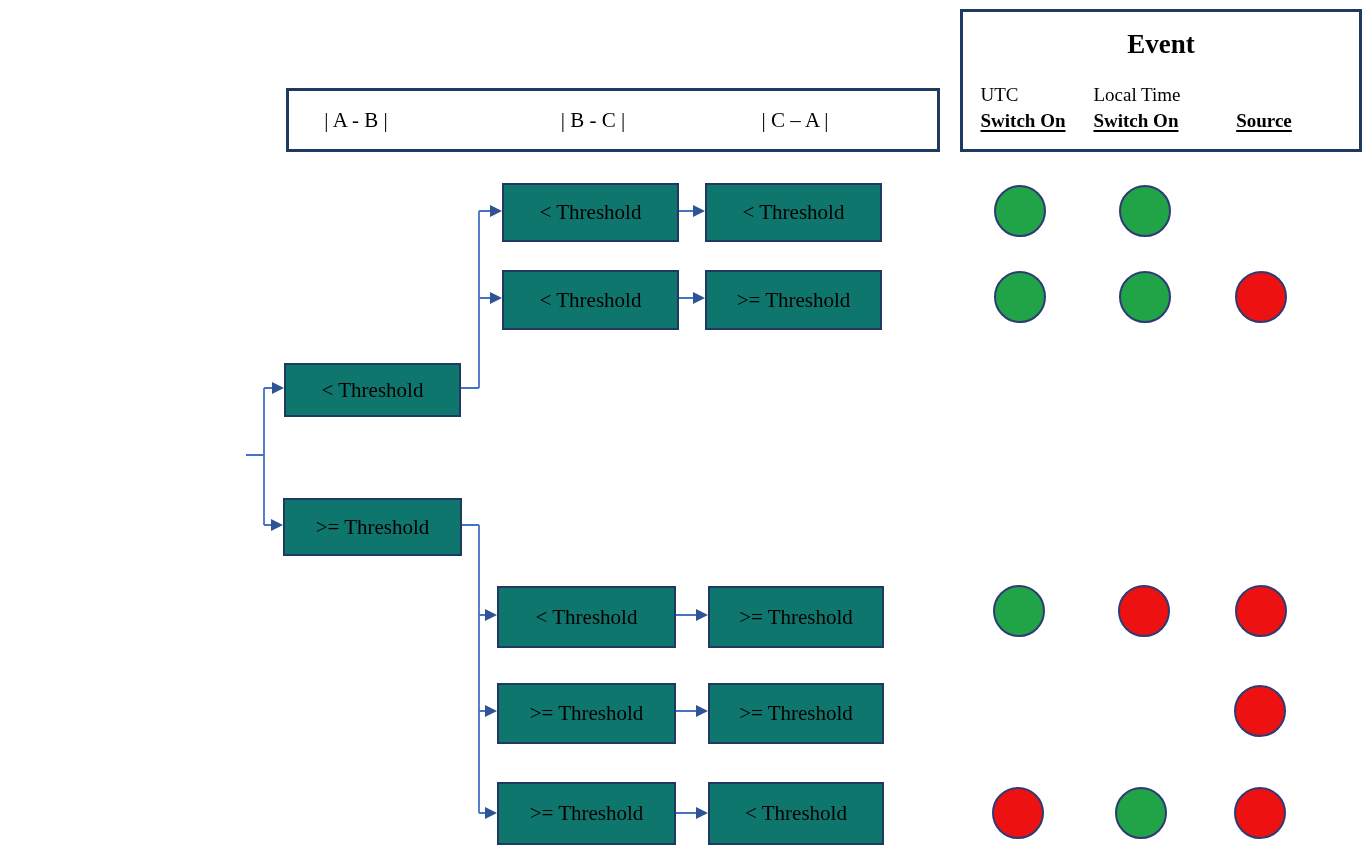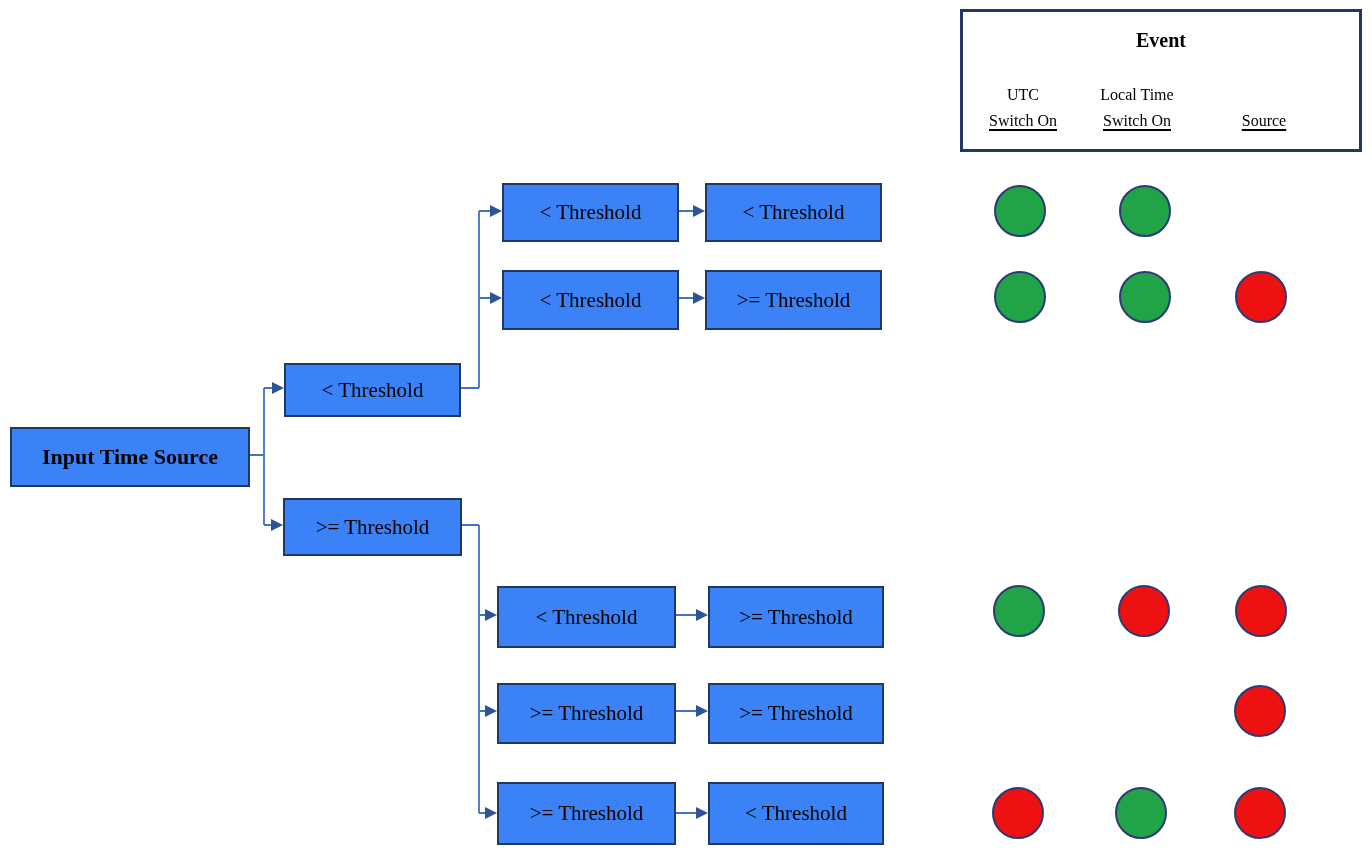--- a/index.html
+++ b/index.html
@@ -33,44 +33,45 @@
     position: absolute;
     left: 960px; top: 9px;
     width: 396px; height: 137px;
     border: 3px solid #1F3864;
     background: #ffffff;
   }
   .event-title {
     position: absolute;
     left: 50%; top: 17px;
     transform: translateX(-50%);
-    font-size: 20px;
+    font-size: 27px;
     font-weight: bold;
     white-space: nowrap;
   }
   .event-col {
     position: absolute;
     top: 70px;
     transform: translateX(-50%);
-    text-align: center;
-    font-size: 16px;
+    text-align: left;
+    font-size: 19px;
     line-height: 26px;
     white-space: nowrap;
   }
   .event-col .line2 {
     text-decoration: underline;
     text-decoration-thickness: 2px;
     text-underline-offset: 3px;
+    font-weight: bold;
   }
 
   
   .node {
     position: absolute;
     border: 2.5px solid #1F3864;
-    background: #3b82f6;
+    background: #0f766e;
     display: flex;
     align-items: center;
     justify-content: center;
     font-size: 21px;
     white-space: nowrap;
   }
   .node.root { font-weight: bold; font-size: 22px; }
 
   
   .circle {
@@ -90,20 +91,25 @@
     pointer-events: none;
   }
   svg.connectors path.wire { stroke: #4472C4; stroke-width: 1.8; fill: none; }
   svg.connectors polygon.head { fill: #2F5496; stroke: none; }
 </style>
 </head>
 <body>
 
 <div class="canvas">
 
+  <div class="criteria-box">
+    <span class="crit-label" style="left:67px">| A - B |</span>
+    <span class="crit-label" style="left:304px">| B - C |</span>
+    <span class="crit-label" style="left:506px">| C – A |</span>
+  </div>
 
   <div class="event-box">
     <div class="event-title">Event</div>
     <div class="event-col" style="left:60px">
       <div class="line1">UTC</div>
       <div class="line2">Switch On</div>
     </div>
     <div class="event-col" style="left:174px">
       <div class="line1">Local Time</div>
       <div class="line2">Switch On</div>
@@ -137,21 +143,20 @@
     <g>
       <path class="wire" d="M675 211 H693 M675 298 H693 M672 615 H696 M672 711 H696 M672 813 H696"></path>
       <polygon class="head" points="705,211 693,205 693,217"></polygon>
       <polygon class="head" points="705,298 693,292 693,304"></polygon>
       <polygon class="head" points="708,615 696,609 696,621"></polygon>
       <polygon class="head" points="708,711 696,705 696,717"></polygon>
       <polygon class="head" points="708,813 696,807 696,819"></polygon>
     </g>
   </svg>
 
-  <div class="node root" style="left:10px; top:427px; width:236px; height:56px">Input Time Source</div>
 
   <div class="node" style="left:284px; top:363px; width:173px; height:50px">&lt; Threshold</div>
   <div class="node" style="left:283px; top:498px; width:175px; height:54px">&gt;= Threshold</div>
 
   <div class="node" style="left:502px; top:183px; width:173px; height:55px">&lt; Threshold</div>
   <div class="node" style="left:705px; top:183px; width:173px; height:55px">&lt; Threshold</div>
 
   <div class="node" style="left:502px; top:270px; width:173px; height:56px">&lt; Threshold</div>
   <div class="node" style="left:705px; top:270px; width:173px; height:56px">&gt;= Threshold</div>
 

